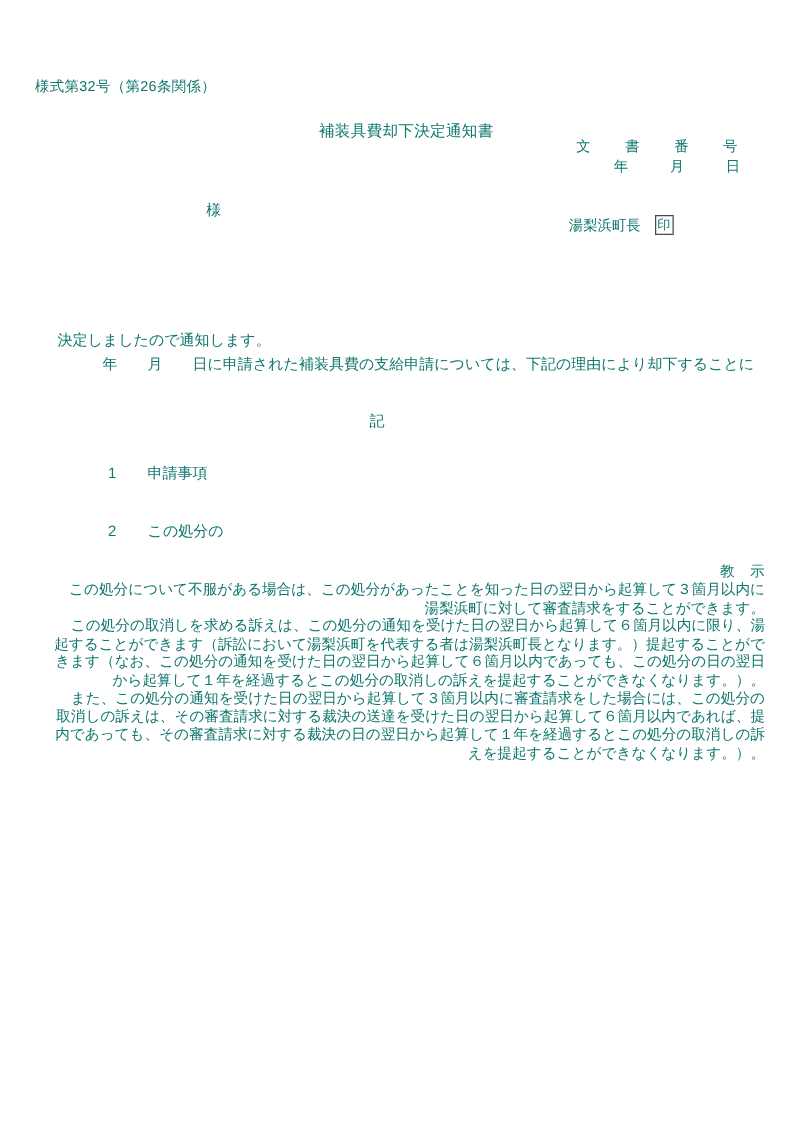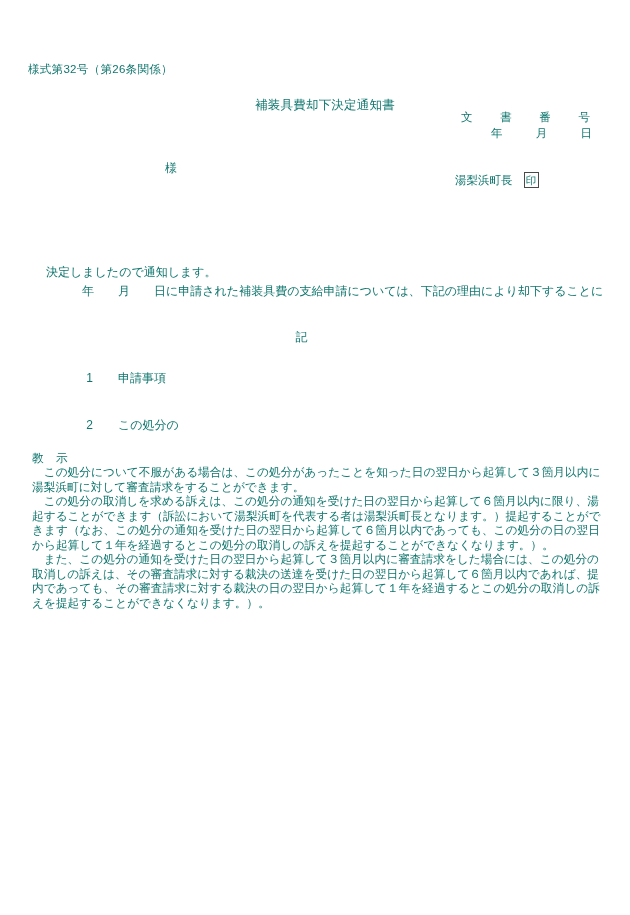--- a/index.html
+++ b/index.html
@@ -50,21 +50,21 @@
   .record-marker {
     position: absolute; left: 0; top: 329px; width: 603px;
     text-align: center; font-size: 12px;
   }
   .item-row { position: absolute; left: 73px; font-size: 12px; white-space: pre; }
   .item-1 { top: 356px; }
   .item-2 { top: 403px; }
   .item-row .item-label { margin-left: 25px; }
   .teaching {
     position: absolute; left: 32px; top: 451px; width: 580px;
-    font-size: 11.7px; line-height: 14.45px;
+    font-size: 11.7px; line-height: 14.45px; text-align: right;
   }
   .teaching div { white-space: pre; }
   .teaching-heading { letter-spacing: 0.3px; }
 </style>
 </head>
 <body>
 
 <div class="page">
 
   <div class="form-number">様式第32号（第26条関係）</div>

